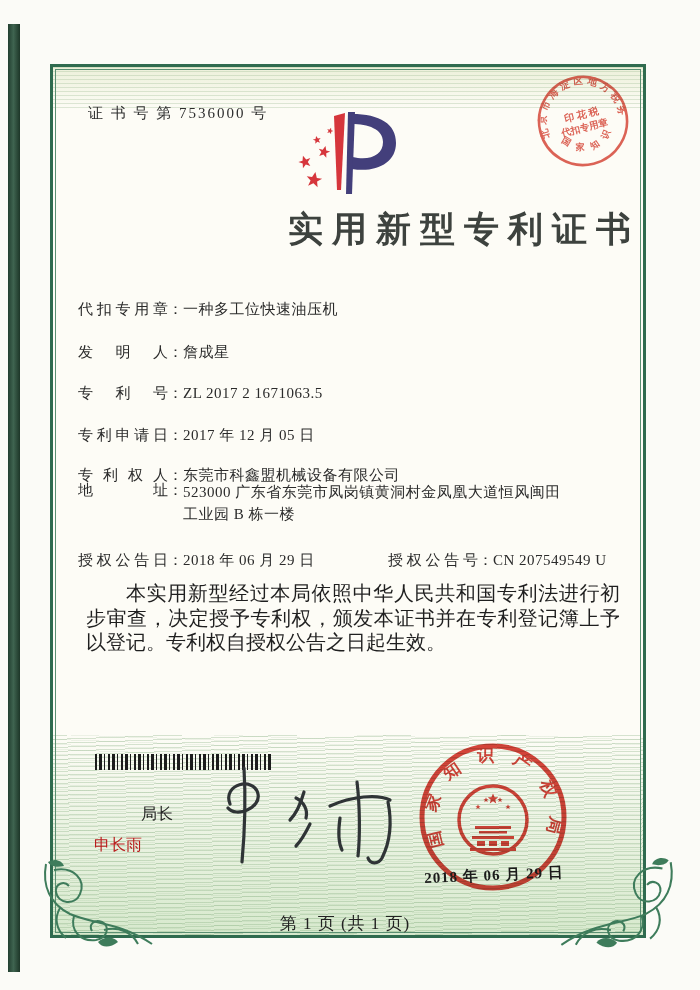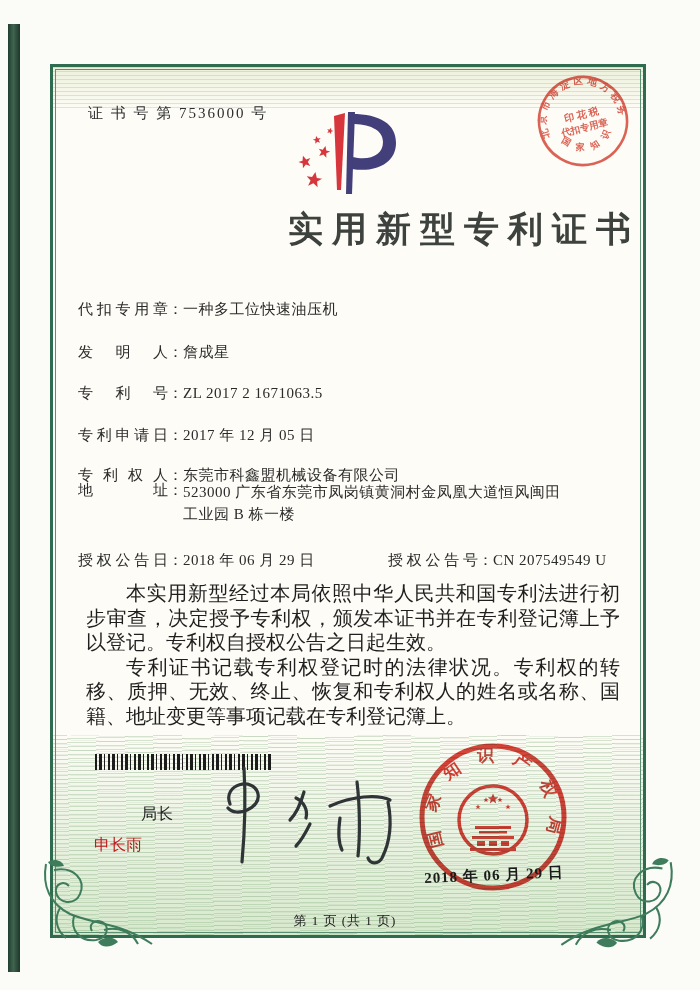--- a/index.html
+++ b/index.html
@@ -65,21 +65,21 @@
   .seal-date{
     position:absolute;left:416px;top:866px;width:156px;text-align:center;
     font-size:15px;font-weight:bold;color:#1b1b1b;letter-spacing:1px;transform:rotate(-2.5deg);
   }
   .stamp-tax{position:absolute;left:536px;top:74px;mix-blend-mode:multiply;}
   .flourish{position:absolute;}
   .flourish.left{left:40px;top:856px;}
   .flourish.right{left:540px;top:854px;transform:scaleX(-1);}
   .footer{
     position:absolute;left:50px;top:912px;width:590px;text-align:center;
-    font-size:13px;color:#222;letter-spacing:1px;
+    font-size:17px;color:#222;letter-spacing:1px;
   }
 </style>
 </head>
 <body>
 
 <div>
 
   <div class="spine"></div>
 
   <div class="frame">
@@ -174,21 +174,20 @@
   </div>
   <div class="field" style="top:551px">
     <span class="flabel">授权公告日</span><span>：</span><span class="fvalue">2018 年 06 月 29 日</span>
   </div>
   <div class="field grant-no" style="top:551px">
     <span class="flabel">授权公告号</span><span>：</span><span class="fvalue">CN 207549549 U</span>
   </div>
 
   <div class="body-text">
     <p>本实用新型经过本局依照中华人民共和国专利法进行初步审查，决定授予专利权，颁发本证书并在专利登记簿上予以登记。专利权自授权公告之日起生效。</p>
-    <p>专利证书记载专利权登记时的法律状况。专利权的转移、质押、无效、终止、恢复和专利权人的姓名或名称、国籍、地址变更等事项记载在专利登记簿上。</p>
   </div>
 
   <div class="barcode"></div>
 
   <div class="signer-title">局长</div>
   <div class="signer-name">申长雨</div>
 
   <svg class="signature" width="205" height="115" viewBox="0 0 205 115">
     <g stroke="#2f3436" stroke-width="3.2" fill="none" stroke-linecap="round">
       <path d="M38,42 C30,22 62,14 66,32 C69,46 44,56 36,46"></path>

